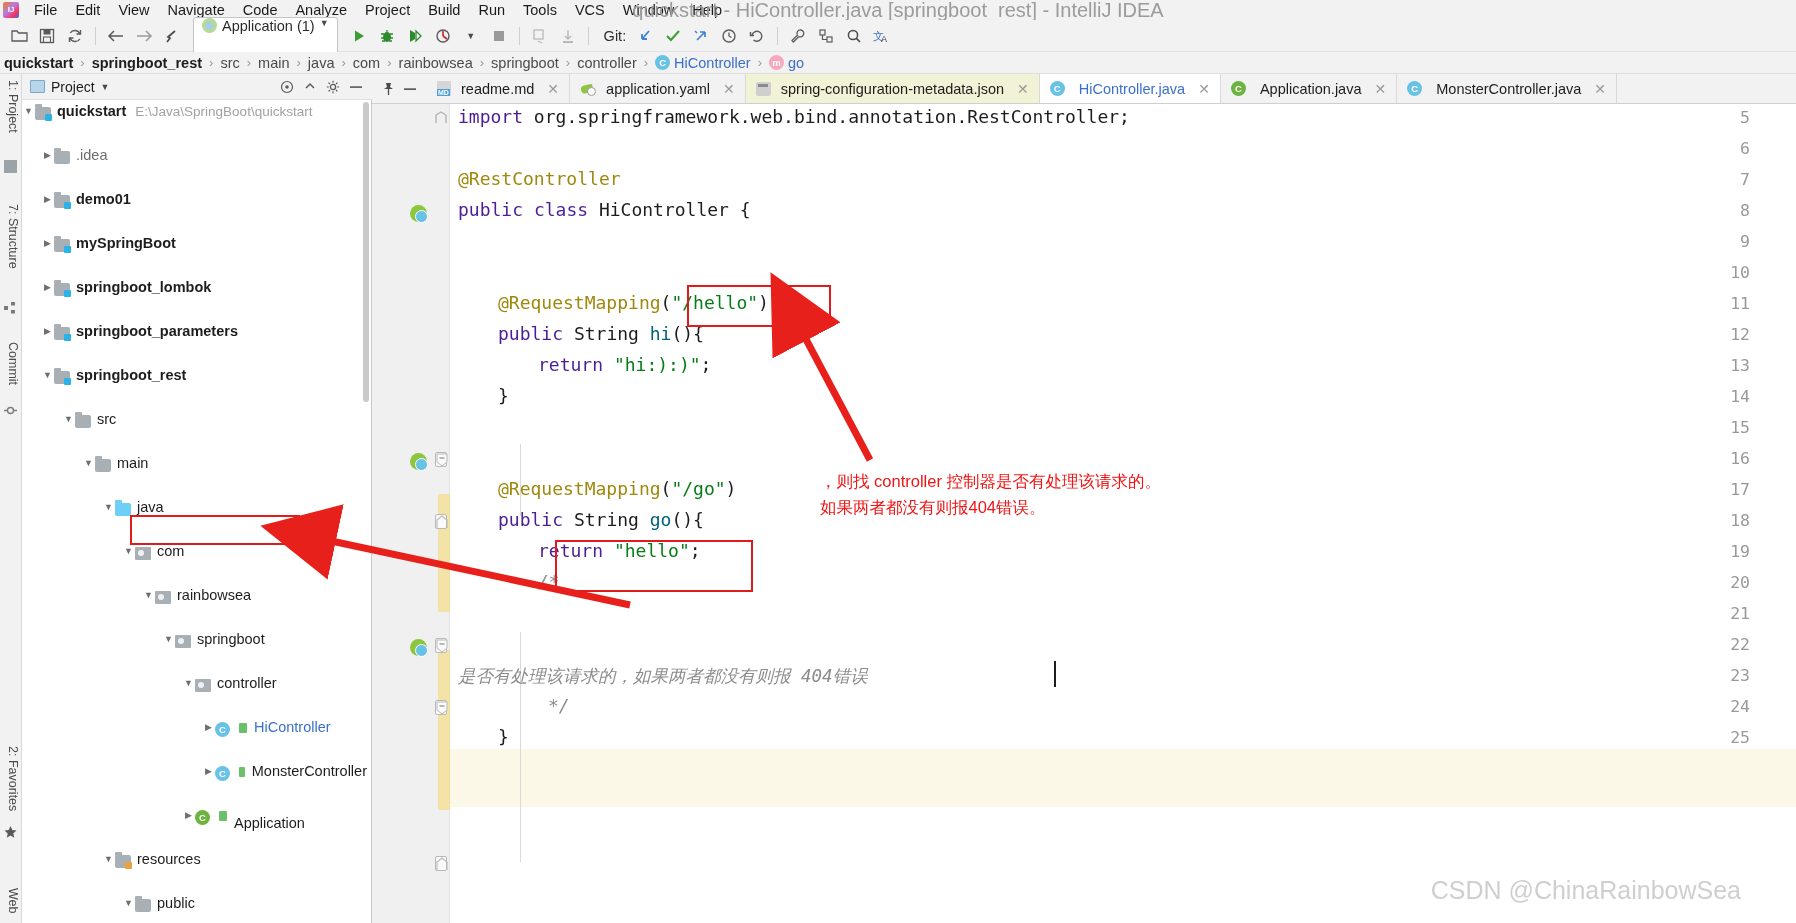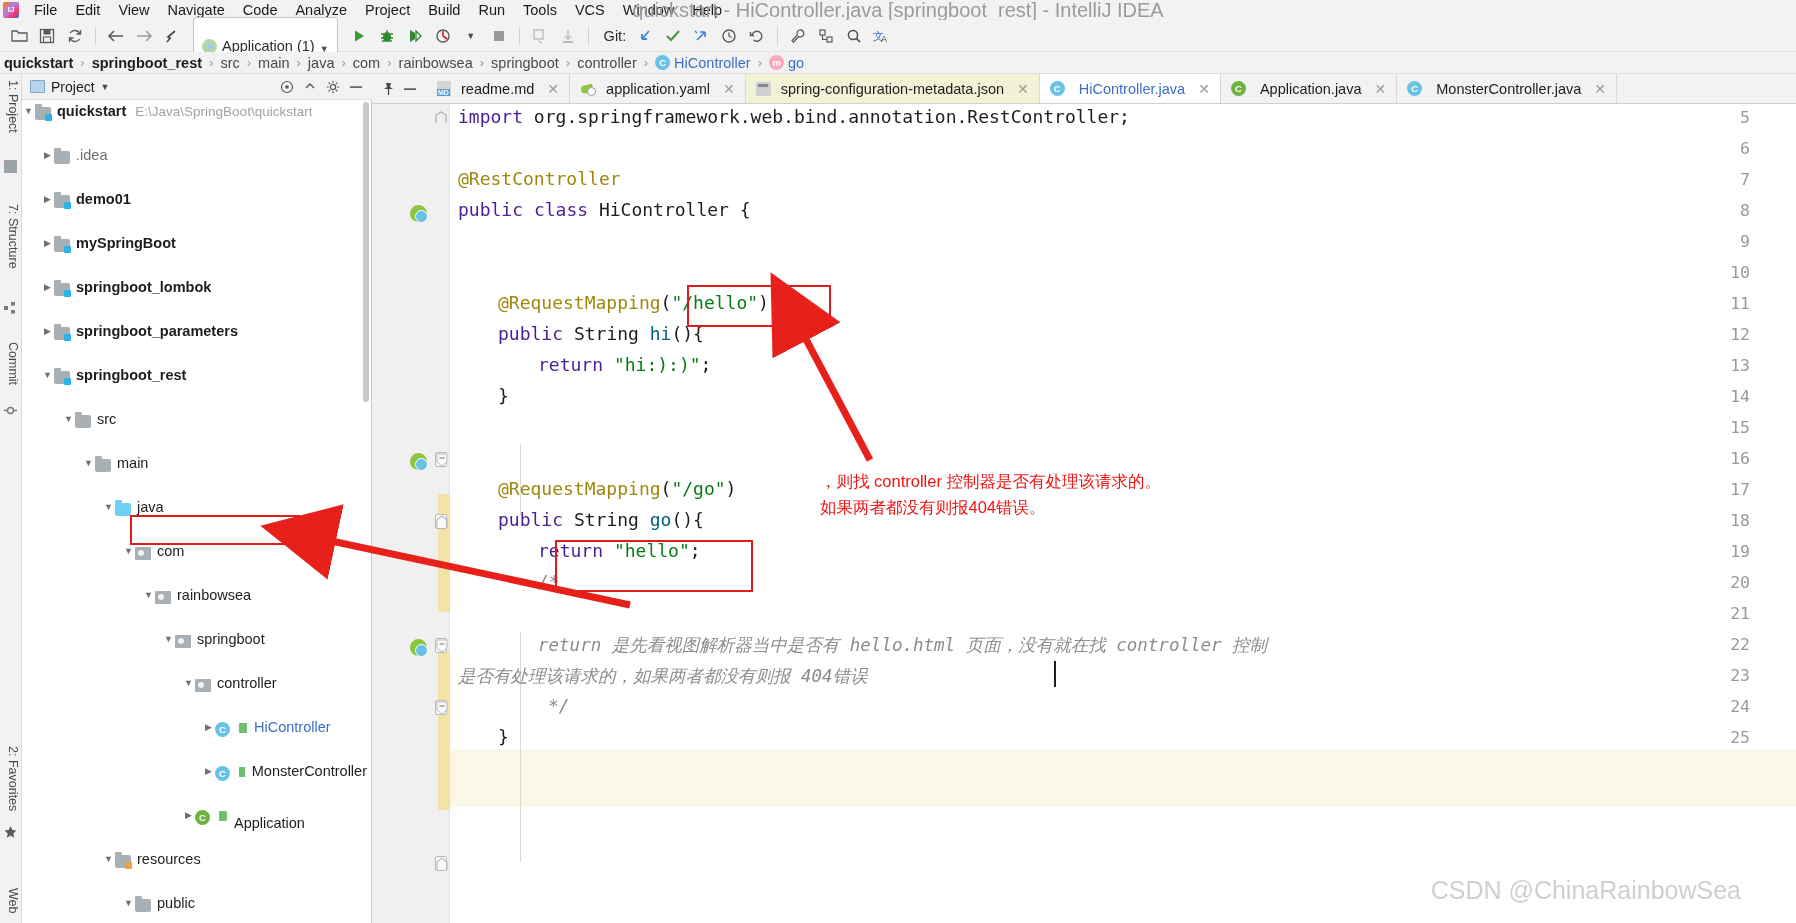--- a/index.html
+++ b/index.html
@@ -37,21 +37,21 @@
     position: absolute; top: 20px; left: 0; width: 1796px; height: 32px;
     background: #f2f2f2; display: flex; align-items: center;
     border-bottom: 1px solid #e2e2e2; padding-left: 6px; gap: 2px;
   }
   .tb-btn {
     width: 26px; height: 26px; display: flex; align-items: center; justify-content: center;
     color: #5a5a5a; font-size: 15px; flex: 0 0 auto;
   }
   .tb-sep { width: 1px; height: 18px; background: #cfcfcf; margin: 0 5px; flex: 0 0 auto; }
   .runconfig {
-    display: flex; align-items: flex-end; gap: 5px; height: 38px;
+    display: flex; align-items: flex-start; gap: 5px; height: 38px;
     background: #ffffff; border: 1px solid #c4c4c4; border-radius: 3px;
     padding: 0 8px; margin: 0 6px; font-size: 14.5px; color: #2b2b2b;
   }
   .rc-icon {
     width: 15px; height: 15px; border-radius: 50%;
     background: #6cb33f; opacity: .5; position: relative;
   }
   .rc-icon::after{content:"";position:absolute;left:4px;top:4px;width:7px;height:7px;border-radius:50%;background:#4e9bd6;}
   .caret { font-size: 9px; color: #4a4a4a; }
   .git-label { font-size: 14.5px; color: #2b2b2b; margin: 0 4px 0 8px; }
@@ -723,21 +723,20 @@
       <div class="cl" style="top:64px;left:8px;"><span class="anno">@RestController</span></div>
       <div class="cl" style="top:95px;left:8px;"><span class="kw">public</span><span class="plain"> </span><span class="kw">class</span><span class="plain"> </span><span class="typ">HiController</span><span class="plain"> {</span></div>
       <div class="cl" style="top:188px;left:48px;"><span class="anno">@RequestMapping</span><span class="plain">(</span><span class="str">"/hello"</span><span class="plain">)</span></div>
       <div class="cl" style="top:219px;left:48px;"><span class="kw">public</span><span class="plain"> </span><span class="typ">String</span><span class="plain"> </span><span class="mth">hi</span><span class="plain">(){</span></div>
       <div class="cl" style="top:250px;left:88px;"><span class="kw">return</span><span class="plain"> </span><span class="str">"hi:):)"</span><span class="plain">;</span></div>
       <div class="cl" style="top:281px;left:48px;"><span class="plain">}</span></div>
       <div class="cl" style="top:374px;left:48px;"><span class="anno">@RequestMapping</span><span class="plain">(</span><span class="str">"/go"</span><span class="plain">)</span></div>
       <div class="cl" style="top:405px;left:48px;"><span class="kw">public</span><span class="plain"> </span><span class="typ">String</span><span class="plain"> </span><span class="mth">go</span><span class="plain">(){</span></div>
       <div class="cl" style="top:436px;left:88px;"><span class="kw">return</span><span class="plain"> </span><span class="str">"hello"</span><span class="plain">;</span></div>
       <div class="cl" style="top:467px;left:88px;"><span class="cmt">/*</span></div>
-      <div class="cl" style="top:529px;left:88px;font-size:17.5px;"><span class="cmt">return 是先看视图解析器当中是否有 hello.html 页面，没有就在找 controller 控制</span></div>
       <div class="cl" style="top:560px;left:8px;font-size:17.5px;"><span class="cmt">是否有处理该请求的，如果两者都没有则报 404错误</span></div>
       <div class="cl" style="top:591px;left:98px;"><span class="cmt">*/</span></div>
       <div class="cl" style="top:622px;left:48px;"><span class="plain">}</span></div>
       <div class="caretbar" style="left:604px;top:557px;height:26px;"></div>
     </div>
   </div>
 
   <div class="redbox" style="left:687px;top:285px;width:144px;height:42px;"></div>
   <div class="redbox" style="left:555px;top:540px;width:198px;height:52px;"></div>
 

